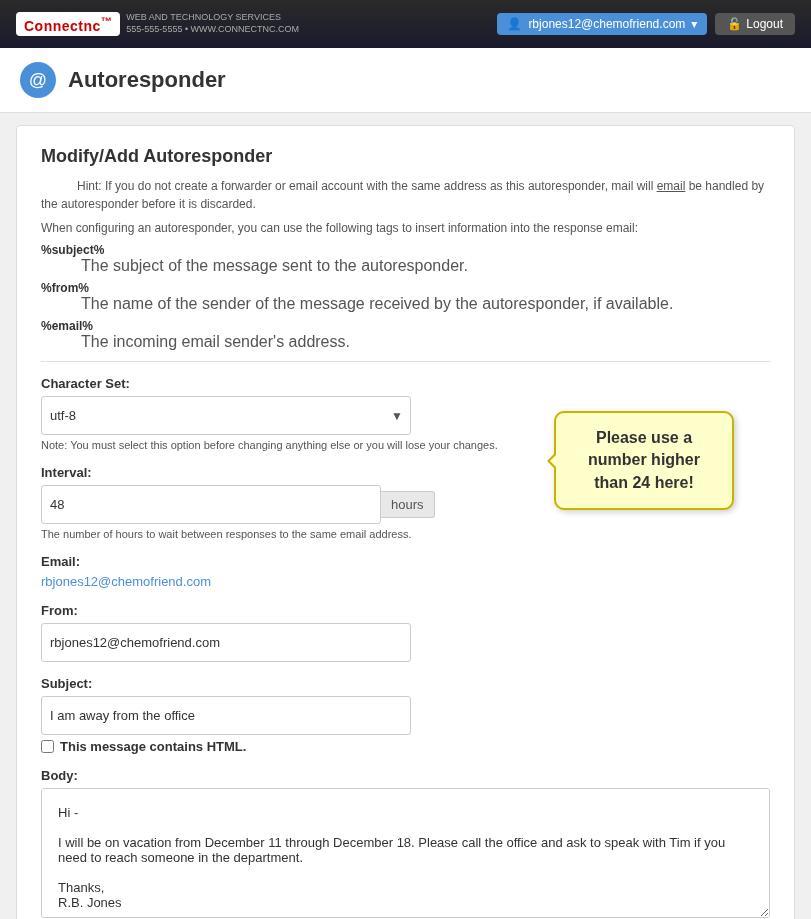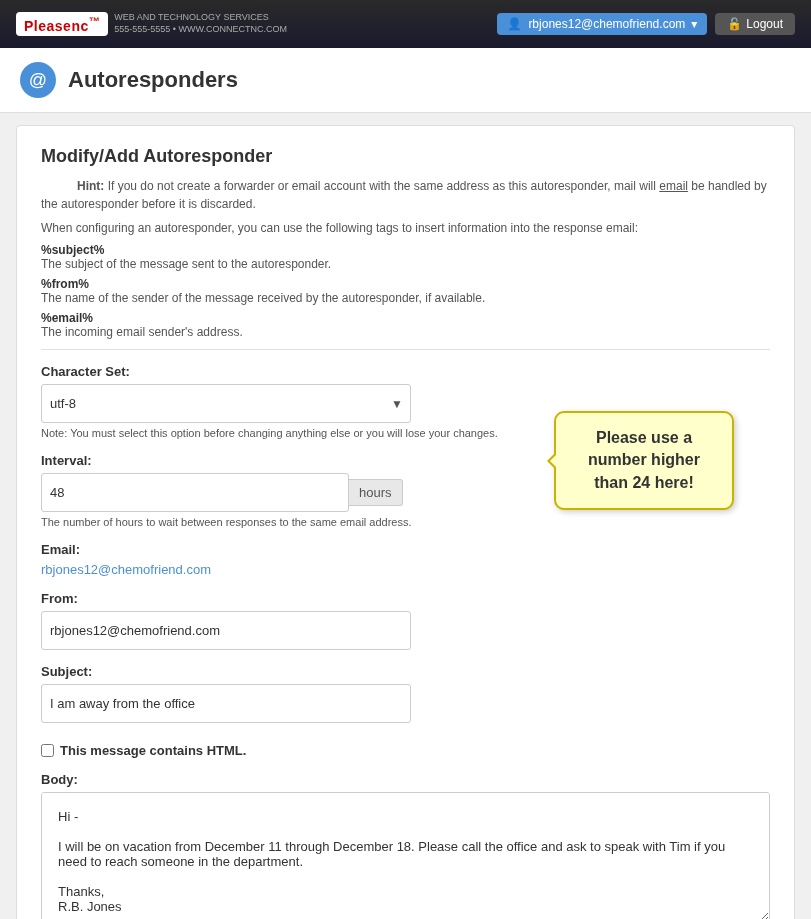--- a/index.html
+++ b/index.html
@@ -101,34 +101,35 @@
       color: #333;
       margin-bottom: 10px;
     }
 
     .hint-text {
       font-size: 12px;
       color: #555;
       margin-bottom: 6px;
       line-height: 1.5;
     }
-    .hint-text b { font-weight: bold; padding-left: 36px; }
+    .hint-text b { font-weight: normal; padding-left: 36px; }
     .hint-text u { text-decoration: underline; }
 
     .tag-block {
       margin: 6px 0;
     }
     .tag-name {
       font-weight: bold;
       color: #333;
       font-size: 12px;
     }
     .tag-desc {
       color: #555;
-      font-size: 12px;
+      font-size: 16px;
+      margin-left: 40px;
     }
 
     
     .field-group {
       margin-top: 14px;
     }
     .field-label {
       font-weight: bold;
       font-size: 13px;
       margin-bottom: 5px;
@@ -150,21 +151,21 @@
     }
     select { width: 370px; padding-right: 24px; }
 
     .interval-wrap {
       display: flex;
       align-items: center;
       gap: 0;
       position: relative;
     }
     .interval-input {
-      width: 308px;
+      width: 340px;
       border-right: none;
       border-radius: 3px 0 0 3px;
     }
     .interval-unit {
       background: #e8e8e8;
       border: 1px solid #ccc;
       border-left: none;
       border-radius: 0 3px 3px 0;
       padding: 5px 10px;
       font-size: 13px;
@@ -178,21 +179,21 @@
     .email-value {
       font-size: 13px;
       color: #4a90d9;
     }
 
     
     .checkbox-row {
       display: flex;
       align-items: center;
       gap: 6px;
-      margin-top: 20px;
+      margin-top: 4px;
     }
     .checkbox-label {
       font-size: 13px;
       font-weight: bold;
       color: #333;
     }
 
     
     textarea {
       width: 100%;
@@ -277,21 +278,21 @@
       color: #555;
       font-size: 12px;
     }
   </style>
 </head>
 <body>
 
 <div class="header">
   <div class="logo-area">
     <div class="logo-box">
-      <span>Please</span><span style="color:#cc0000">nc</span><span style="color:#cc0000;font-size:11px;vertical-align:super;">™</span>
+      <span>Connect</span><span style="color:#cc0000">nc</span><span style="color:#cc0000;font-size:11px;vertical-align:super;">™</span>
     </div>
     <div class="logo-subtitle">
       <div>WEB AND TECHNOLOGY SERVICES</div>
       <div>555-555-5555 • WWW.CONNECTNC.COM</div>
     </div>
   </div>
   <div class="header-right">
     <div class="user-badge">
       <span>👤</span>
       <span>rbjones12@chemofriend.com</span>
@@ -301,21 +302,21 @@
       <span>🔓</span>
       <span>Logout</span>
     </button>
   </div>
 </div>
 
 <div class="page-title-bar">
   <div class="page-icon">
     <span>@</span>
   </div>
-  <div class="page-title-text">Autoresponders</div>
+  <div class="page-title-text">Autoresponder</div>
 </div>
 
 <div class="main-content">
 
   <div class="section-title">Modify/Add Autoresponder</div>
 
   <p class="hint-text">
     <b>Hint:</b> If you do not create a forwarder or email account with the same address as this autoresponder, mail will <u>email</u> be handled by the autoresponder before it is discarded.
   </p>
   <p class="hint-text">When configuring an autoresponder, you can use the following tags to insert information into the response email:</p>

